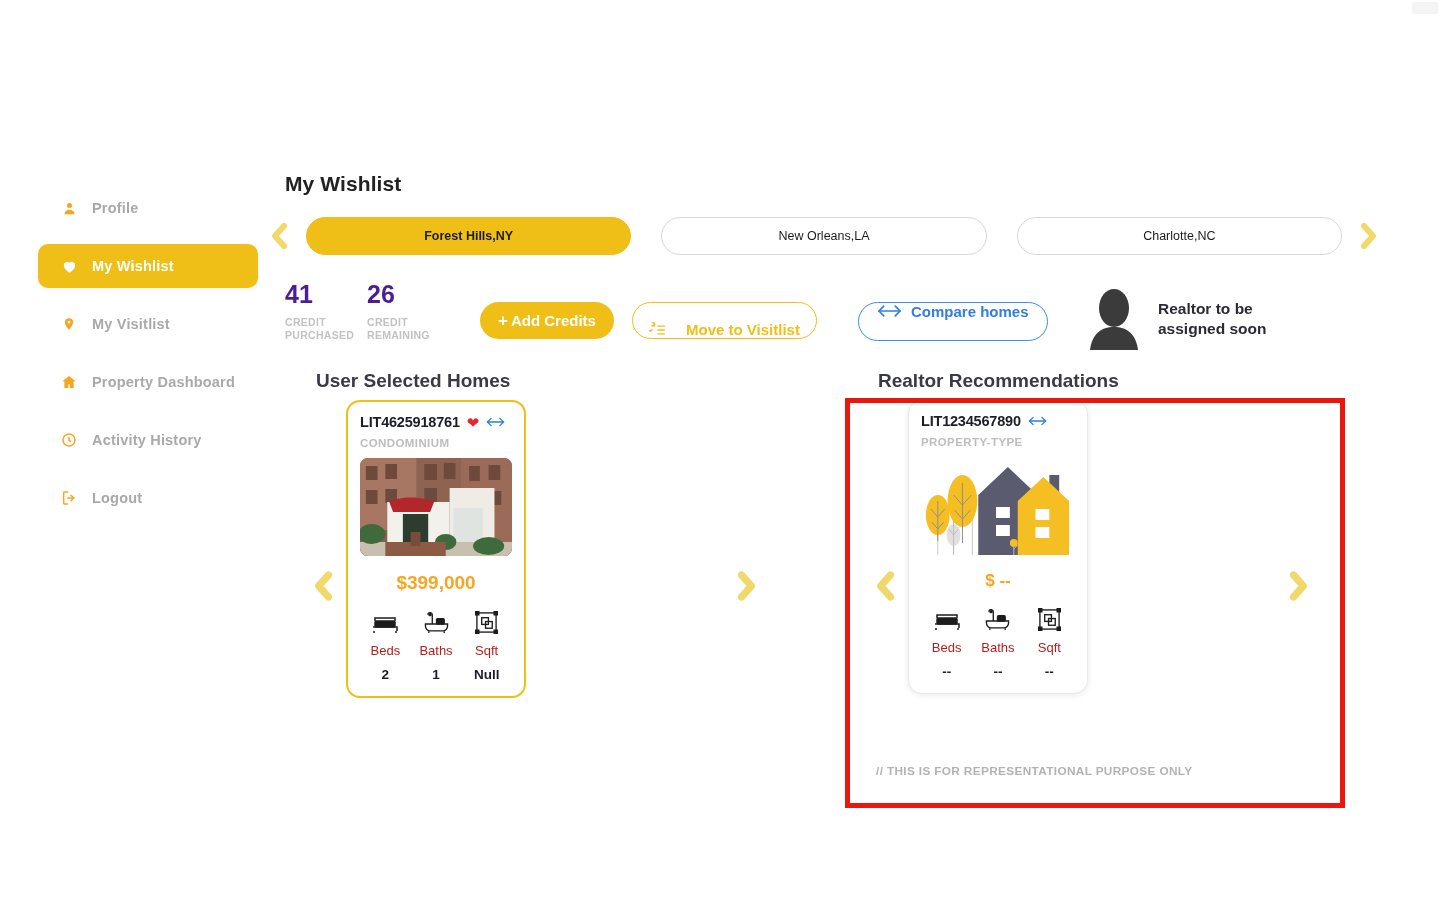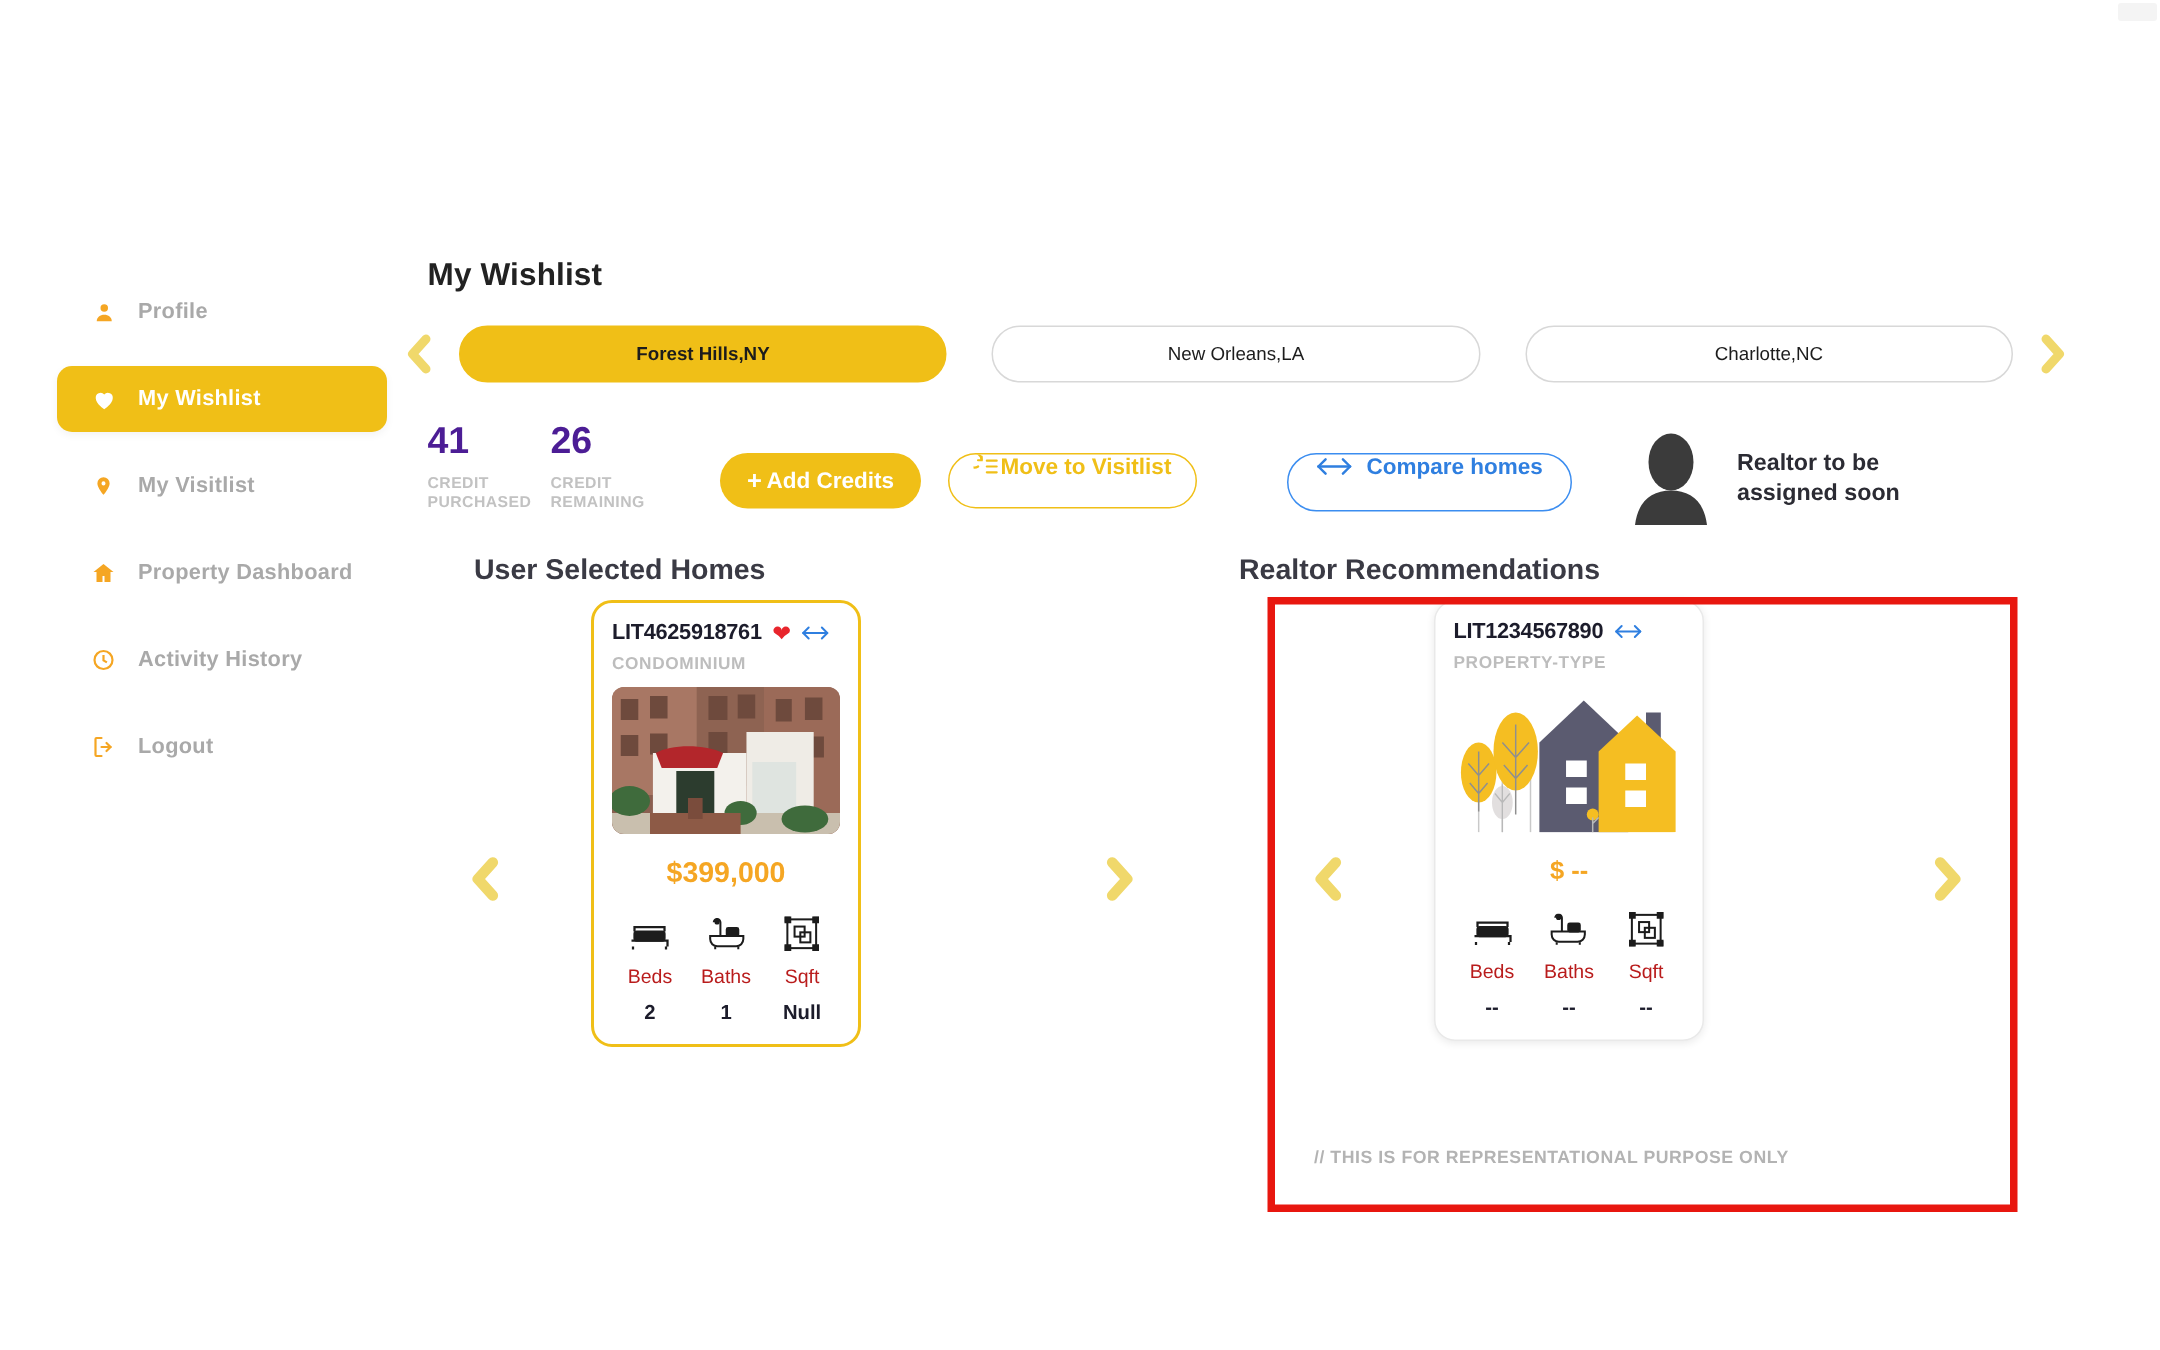--- a/index.html
+++ b/index.html
@@ -56,40 +56,40 @@
     position:absolute; left: 480px; top: 302px;
     height: 37px; padding: 0 18px; border: none; border-radius: 19px;
     background: #F0BF17; color:#fff; font-size: 15px; font-weight: 800;
     display:flex; align-items:center; gap:3px; cursor:pointer;
     font-family: "Liberation Sans", sans-serif;
   }
   .btn-move {
     position:absolute; left: 632px; top: 302px;
     height: 37px; padding: 0 16px; border: 1.6px solid #F0BF17; border-radius: 19px;
     background: #fff; color:#F0BF17; font-size: 15px; font-weight: 800;
-    display:flex; align-items:flex-start; gap:1px; cursor:pointer;
+    display:flex; align-items:flex-end; gap:20px; cursor:pointer;
     font-family: "Liberation Sans", sans-serif;
   }
   .btn-compare {
     position:absolute; left: 858px; top: 302px;
     height: 39px; padding: 0 18px; border: 1.6px solid #3b8df0; border-radius: 20px;
     background: #fff; color:#2f7fe0; font-size: 15px; font-weight: 700;
     display:flex; align-items:flex-start; gap:9px; cursor:pointer;
     font-family: "Liberation Sans", sans-serif;
   }
   .realtor { position:absolute; left: 1084px; top: 288px; display:flex; align-items:center; gap:14px; }
   .realtor-txt { font-size: 15.5px; font-weight: 800; color: #2b2b33; line-height: 1.28; }
 
   
   .sec-h { position:absolute; font-size: 19px; font-weight: 800; color:#3a3a44; }
   .sec-left { left: 316px; top: 370px; }
-  .sec-right { left: 826px; top: 370px; }
-
-  
-  .carousel { position:absolute; display:flex; align-items:flex-end;gap:48px; }
+  .sec-right { left: 878px; top: 370px; }
+
+  
+  .carousel { position:absolute; display:flex; align-items:flex-end; }
   .car-left  { left: 300px; top: 400px; width: 470px; height: 372px; }
   .car-right { left: 862px; top: 400px; width: 460px; height: 372px; }
   .car-arrow { width: 46px; height: 100%; display:flex; align-items:center; justify-content:center; cursor:pointer; }
   .car-body { flex: 1; height: 100%; display:flex; justify-content:flex-start; align-items:flex-start; }
 
   .card {
     width: 180px; background:#fff; border-radius: 14px;
     padding: 12px 12px 14px;
   }
   .card-user { border: 2.5px solid #F0BF17; }

